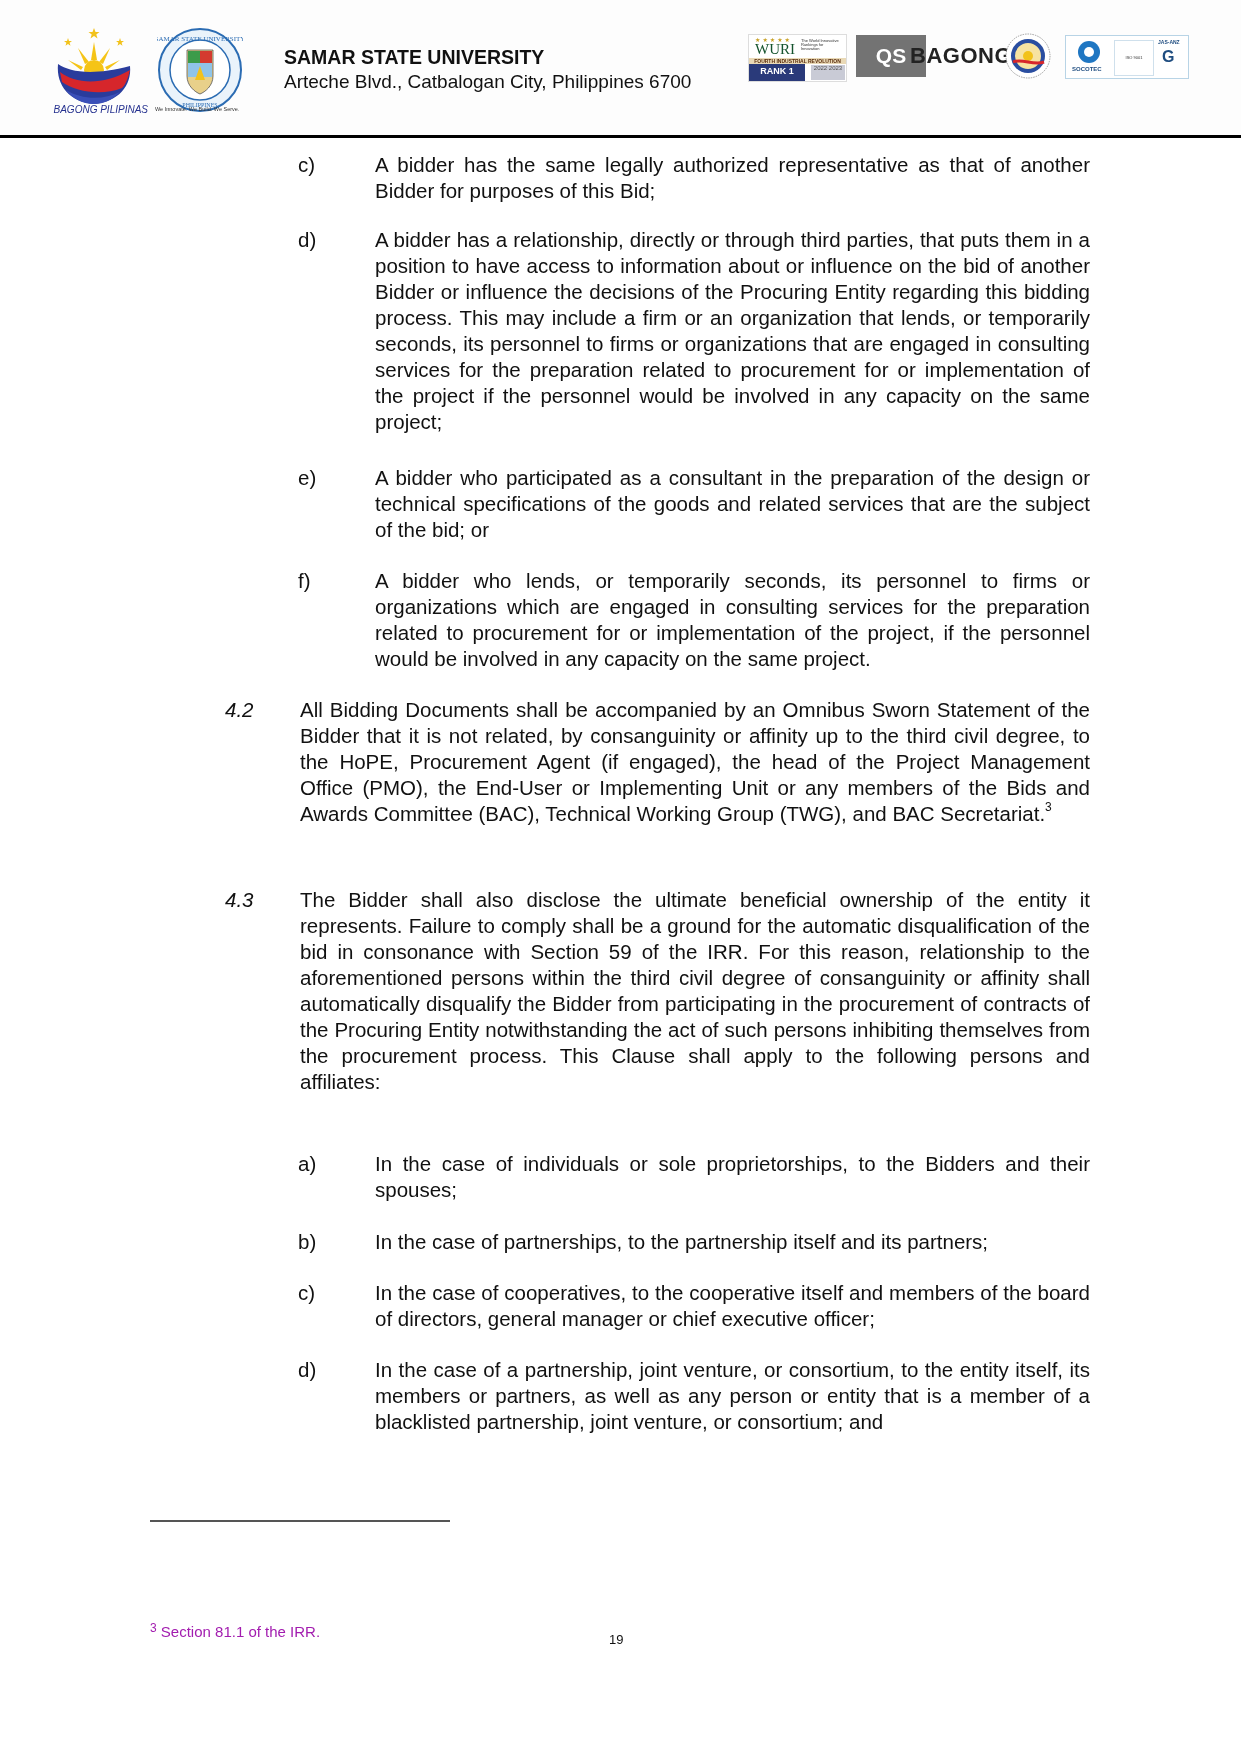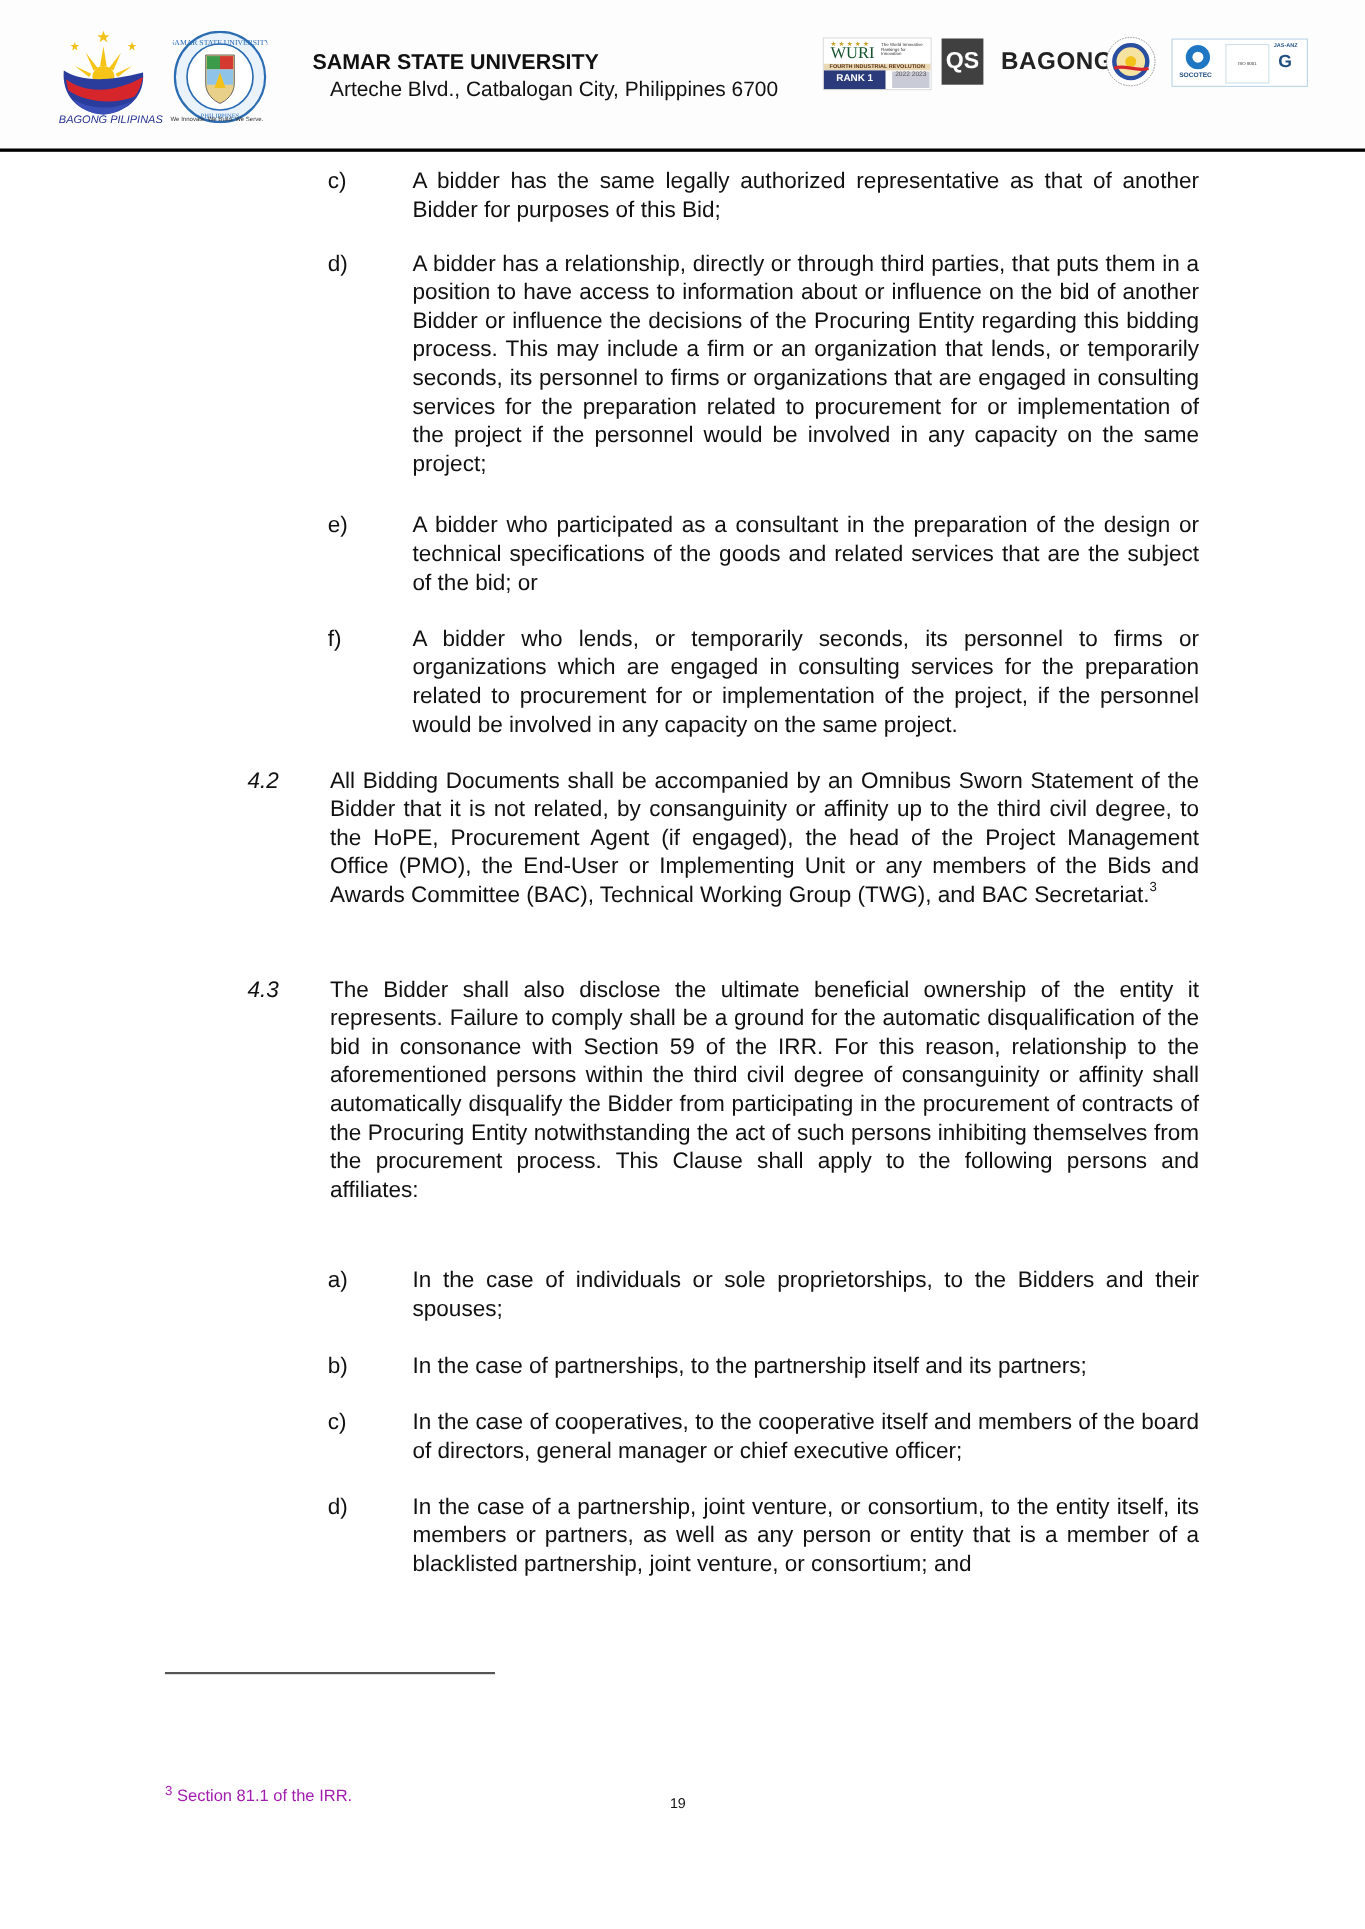--- a/index.html
+++ b/index.html
@@ -11,31 +11,31 @@
   .header { position: absolute; left: 0; top: 0; width: 1241px; height: 137px; background: #fdfdfd; }
   .header-rule { position: absolute; left: 0; top: 135px; width: 1241px; height: 3px; background: #000; }
 
   
   .logo-bp { position: absolute; left: 52px; top: 26px; width: 84px; height: 80px; }
   .logo-bp-caption { position: absolute; left: 38px; top: 104px; width: 110px; font-size: 10px; font-weight: normal; font-style: italic; color: #25318f; white-space: nowrap; text-align: right; }
   .logo-ssu { position: absolute; left: 157px; top: 28px; width: 86px; height: 84px; }
   .logo-ssu-caption { position: absolute; left: 155px; top: 106px; font-size: 5.5px; color: #333; white-space: nowrap; }
 
   .uni-name { position: absolute; left: 284px; top: 46px; font-size: 19.5px; font-weight: bold; color: #111; white-space: nowrap; }
-  .uni-addr { position: absolute; left: 284px; top: 71px; font-size: 19px; color: #111; white-space: nowrap; margin-left: 16px; }
+  .uni-addr { position: absolute; left: 284px; top: 71px; font-size: 19px; color: #111; white-space: nowrap; }
 
   .wuri { position: absolute; left: 748px; top: 34px; width: 97px; height: 46px; border: 1px solid #ddd; background: #fff; }
   .wuri .stars { position: absolute; left: 6px; top: 1px; font-size: 6px; color: #c9a227; letter-spacing: 2px; }
   .wuri .wtxt { position: absolute; left: 6px; top: 6px; font-family: "Liberation Serif", serif; font-size: 15px; color: #14532d; }
   .wuri .small { position: absolute; left: 52px; top: 4px; font-size: 4px; line-height: 4px; color: #333; width: 40px; }
   .wuri .band { position: absolute; left: 0; top: 23px; width: 97px; height: 6px; background: #e9d9b6; font-size: 5px; line-height: 6px; color: #5a2d0c; text-align: center; font-weight: bold; }
   .wuri .rank { position: absolute; left: 0; top: 29px; width: 56px; height: 17px; background: #2a3a7a; color: #fff; font-size: 9px; font-weight: bold; text-align: center; line-height: 14px; }
   .wuri .years { position: absolute; left: 62px; top: 30px; width: 34px; height: 15px; background: #c9cbd6; color: #555; font-size: 6px; text-align: center; line-height: 7px; }
 
-  .qs-box { position: absolute; left: 856px; top: 35px; width: 38px; height: 42px; background: #404040; color: #fff; font-weight: bold; font-size: 21px; text-align: center; line-height: 42px; }
+  .qs-box { position: absolute; left: 856px; top: 35px; width: 70px; height: 42px; background: #737373; color: #fff; font-weight: bold; font-size: 21px; text-align: center; line-height: 42px; }
   .qs-stars { position: absolute; left: 910px; top: 43px; font-size: 22px; font-weight: bold; color: #222; letter-spacing: 0.5px; }
 
   .award-seal { position: absolute; left: 1004px; top: 32px; width: 48px; height: 48px; }
   .socotec { position: absolute; left: 1065px; top: 35px; width: 122px; height: 42px; border: 1px solid #b8d4e6; background: #fff; }
   .socotec .soc-icon { position: absolute; left: 12px; top: 5px; width: 22px; height: 22px; border-radius: 50%; background: #1f76c2; }
   .socotec .soc-icon::after { content: ""; position: absolute; left: 6px; top: 6px; width: 10px; height: 10px; border-radius: 50%; background: #fff; }
   .socotec .soc-name { position: absolute; left: 6px; top: 30px; font-size: 6px; font-weight: bold; color: #1f4d80; }
   .socotec .iso { position: absolute; left: 48px; top: 4px; width: 38px; height: 34px; border: 1px solid #cfe0ec; border-left: 1px solid #cfe0ec; font-size: 4px; color: #333; text-align: center; line-height: 34px; }
   .socotec .jas { position: absolute; left: 92px; top: 3px; font-size: 5px; color: #1f4d80; font-weight: bold; }
   .socotec .jas-g { position: absolute; left: 96px; top: 12px; font-size: 16px; font-weight: bold; color: #1f4d80; }

